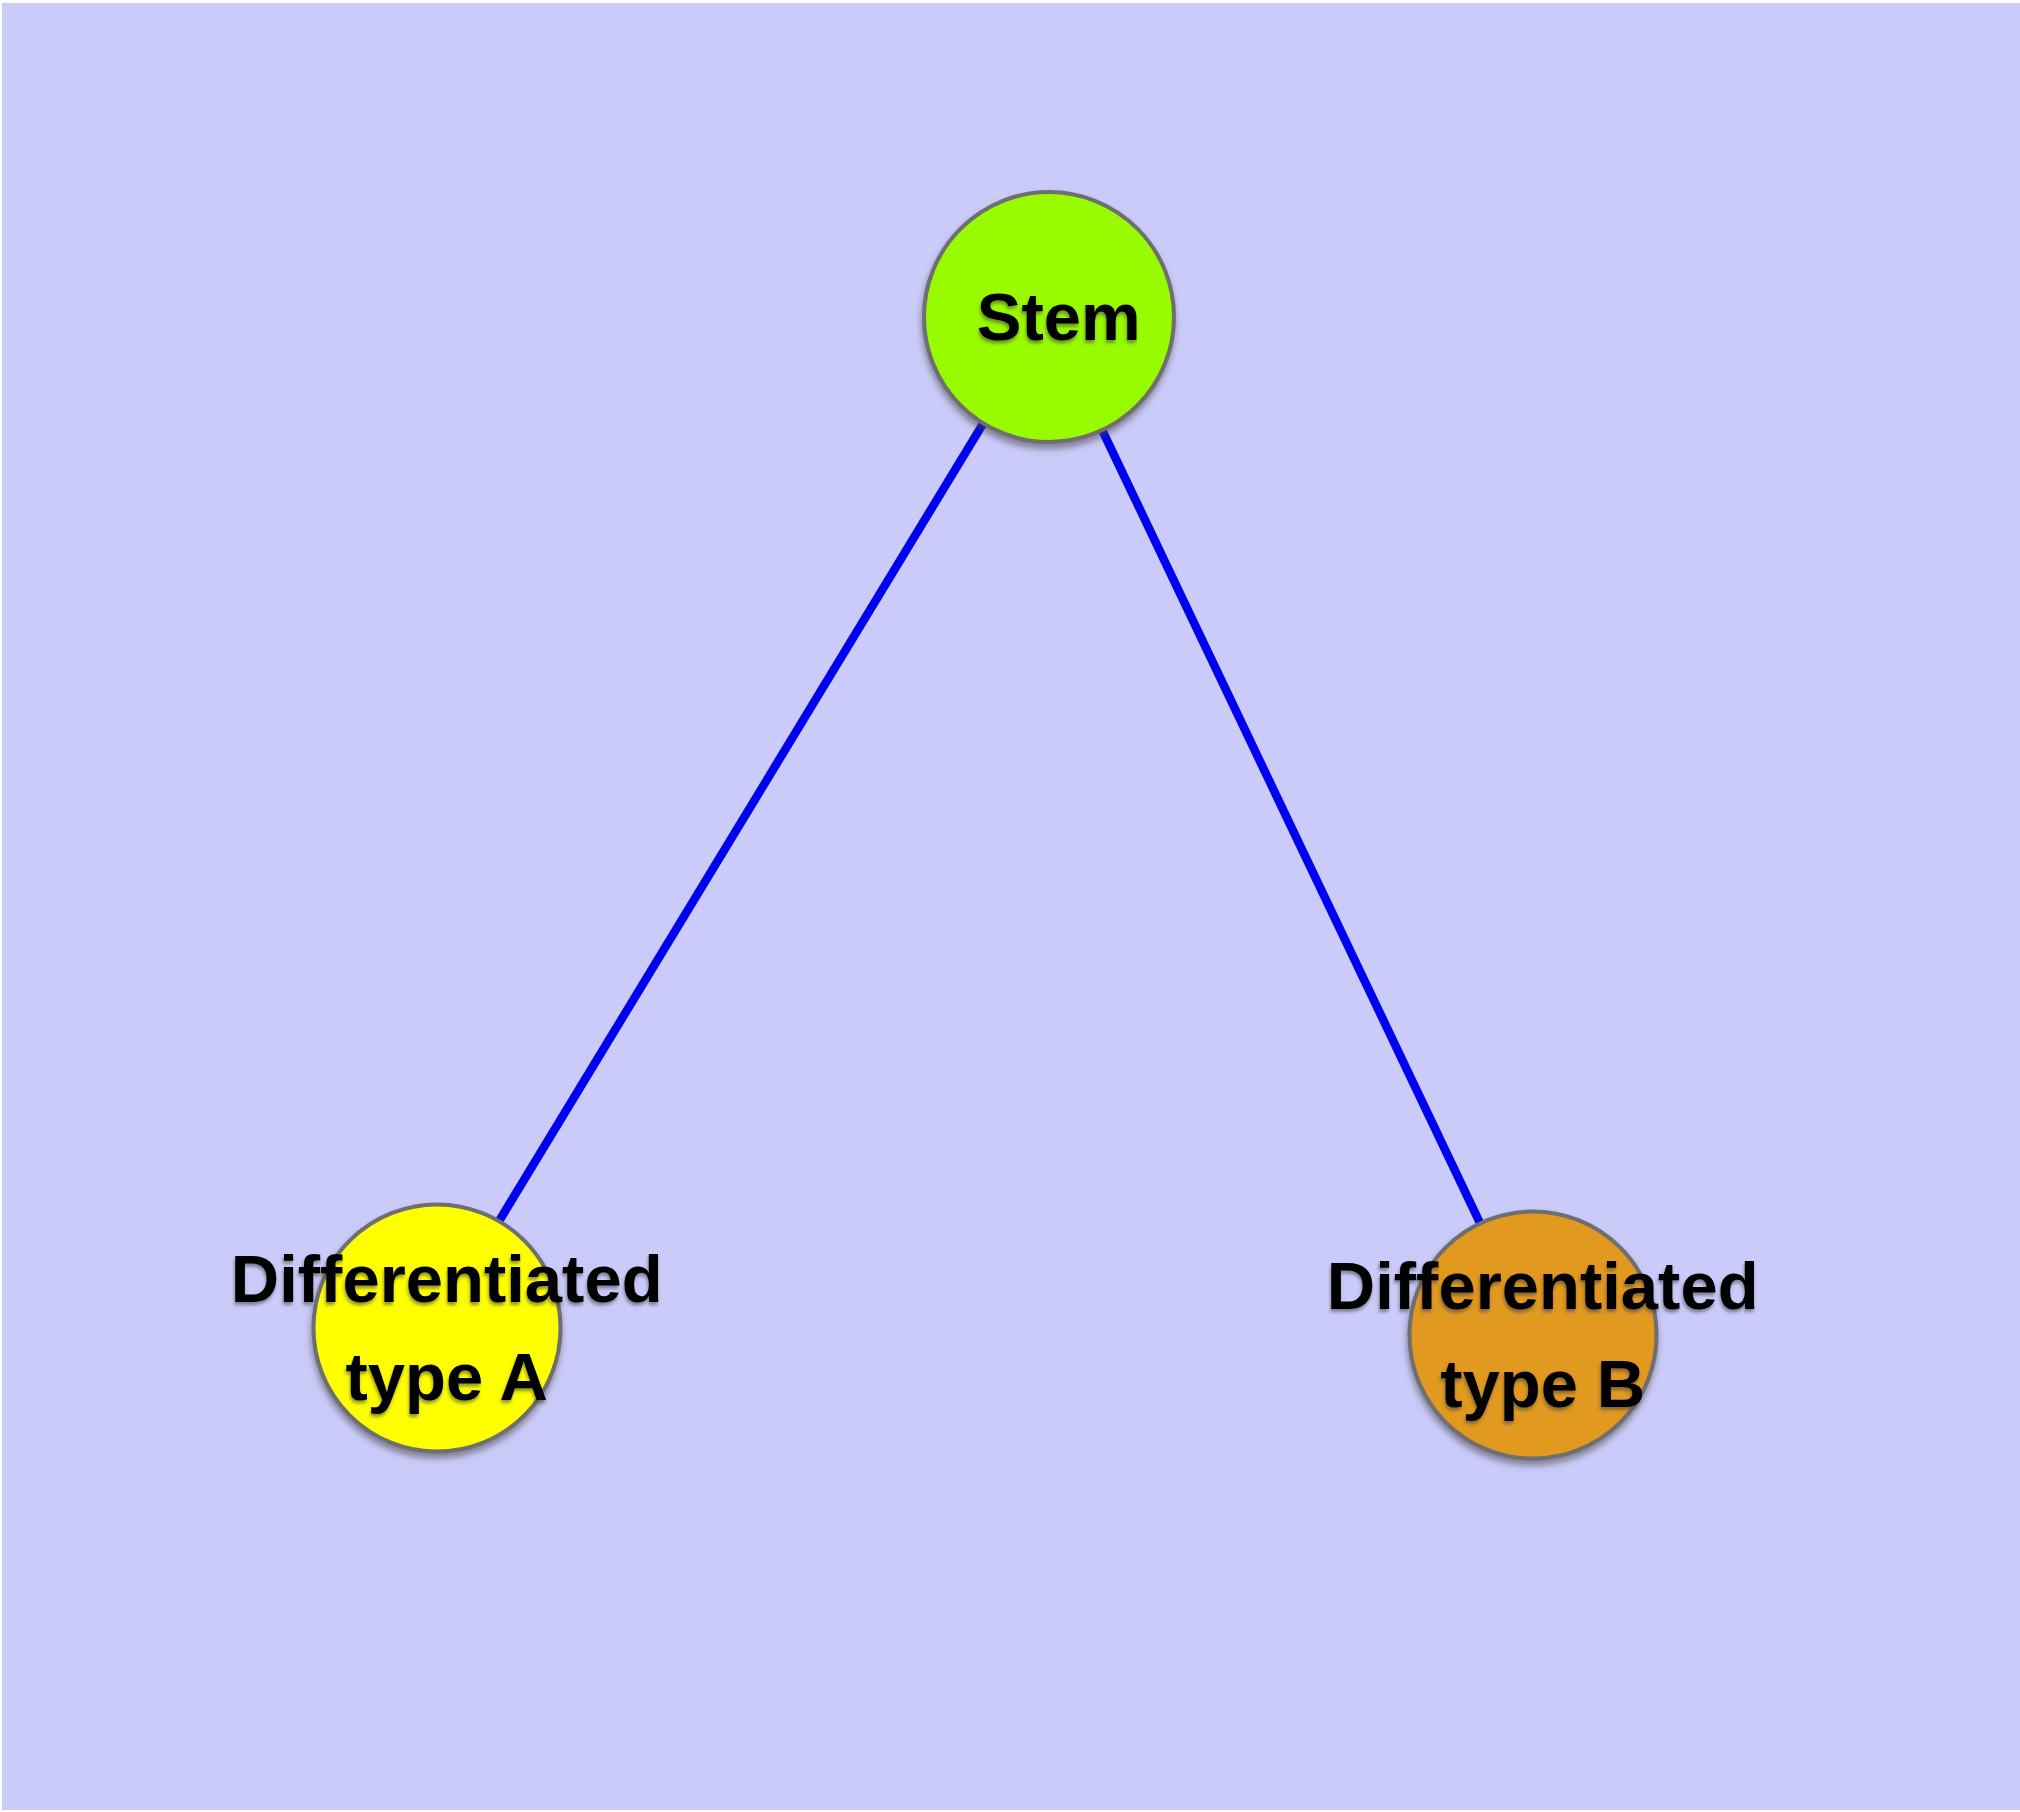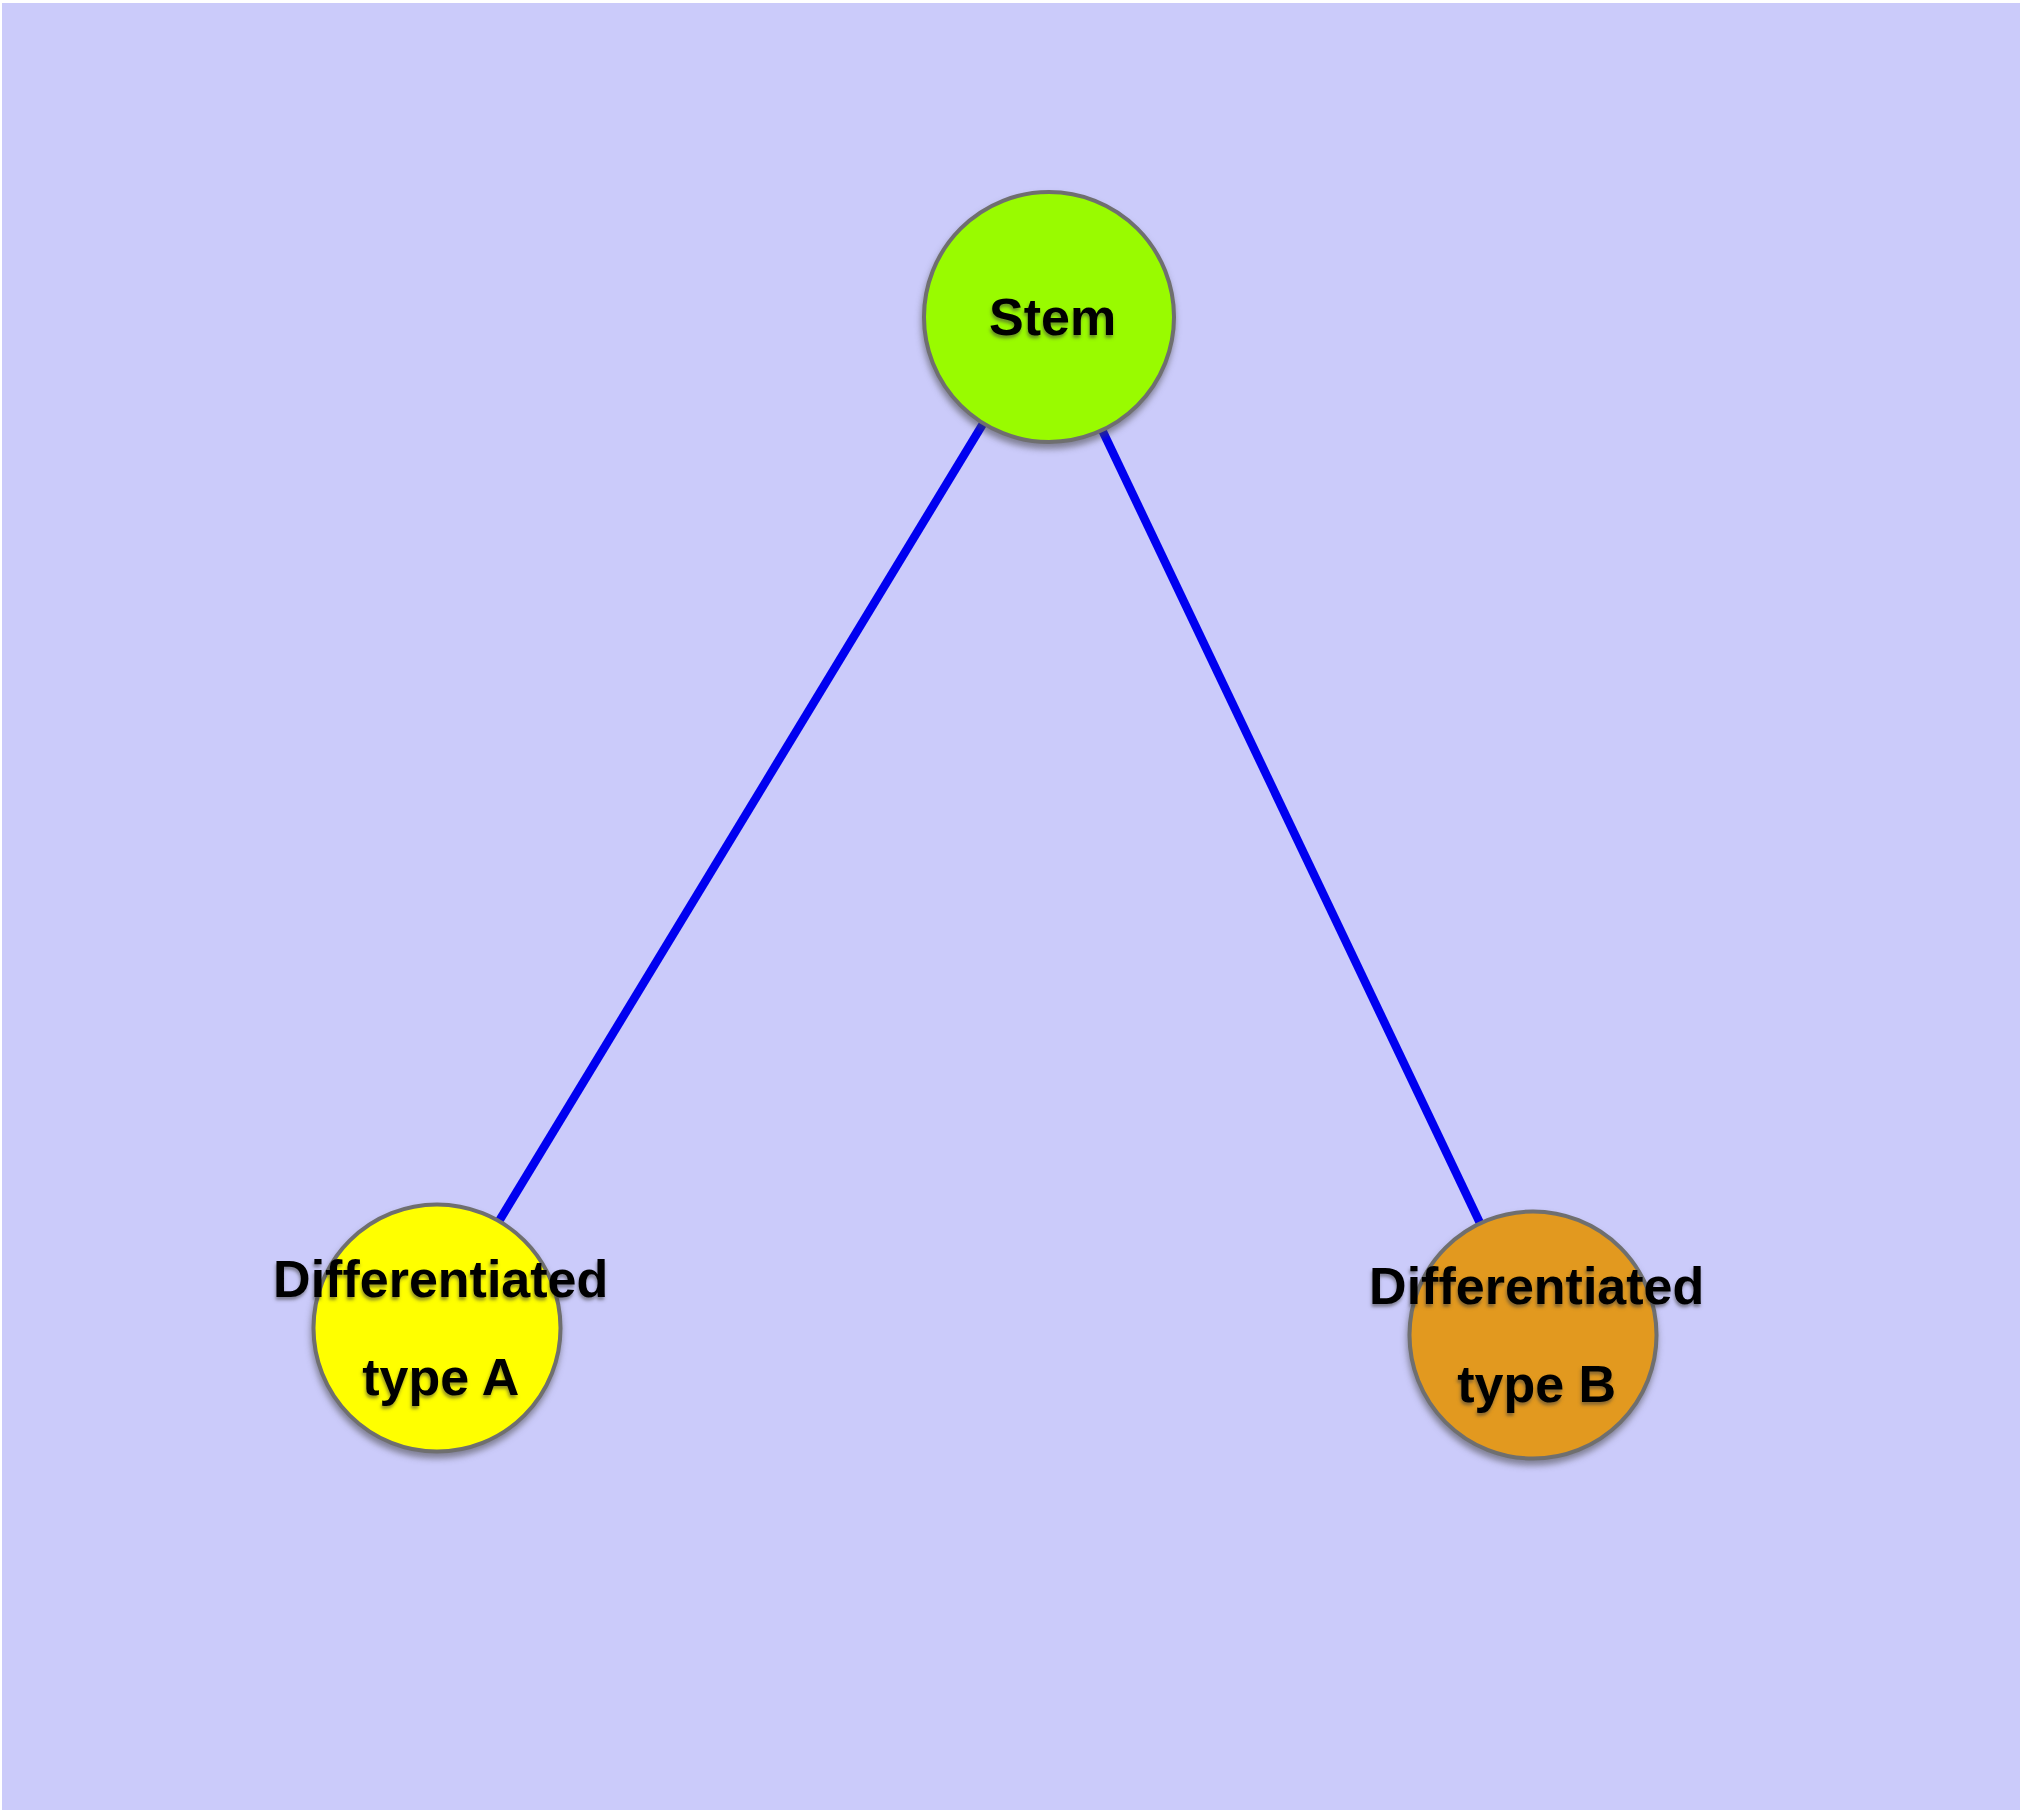--- a/index.html
+++ b/index.html
@@ -38,25 +38,25 @@
     position: absolute;
     left: 0; top: 0;
     transform: translate(-50%, -50%);
     border-radius: 50%;
     border: 4.2px solid #6f6f6f;
     box-shadow: -0.8px 5.1px 6px rgba(70, 70, 70, 0.55);
     box-sizing: border-box;
   }
   .label {
     position: absolute;
-    left: 4px; top: 0;
+    left: 10px; top: 0;
     transform: translate(-50%, -50%);
     width: 831px;
     text-align: center;
-    font-size: 52px;
+    font-size: 67px;
     font-weight: bold;
     line-height: 98px;
     color: #000000;
     white-space: pre-line;
     text-shadow: -0.8px 3.4px 3.4px rgba(64, 64, 64, 0.55);
     pointer-events: none;
   }
 </style>
 </head>
 <body style="background: rgb(255, 255, 255);">

